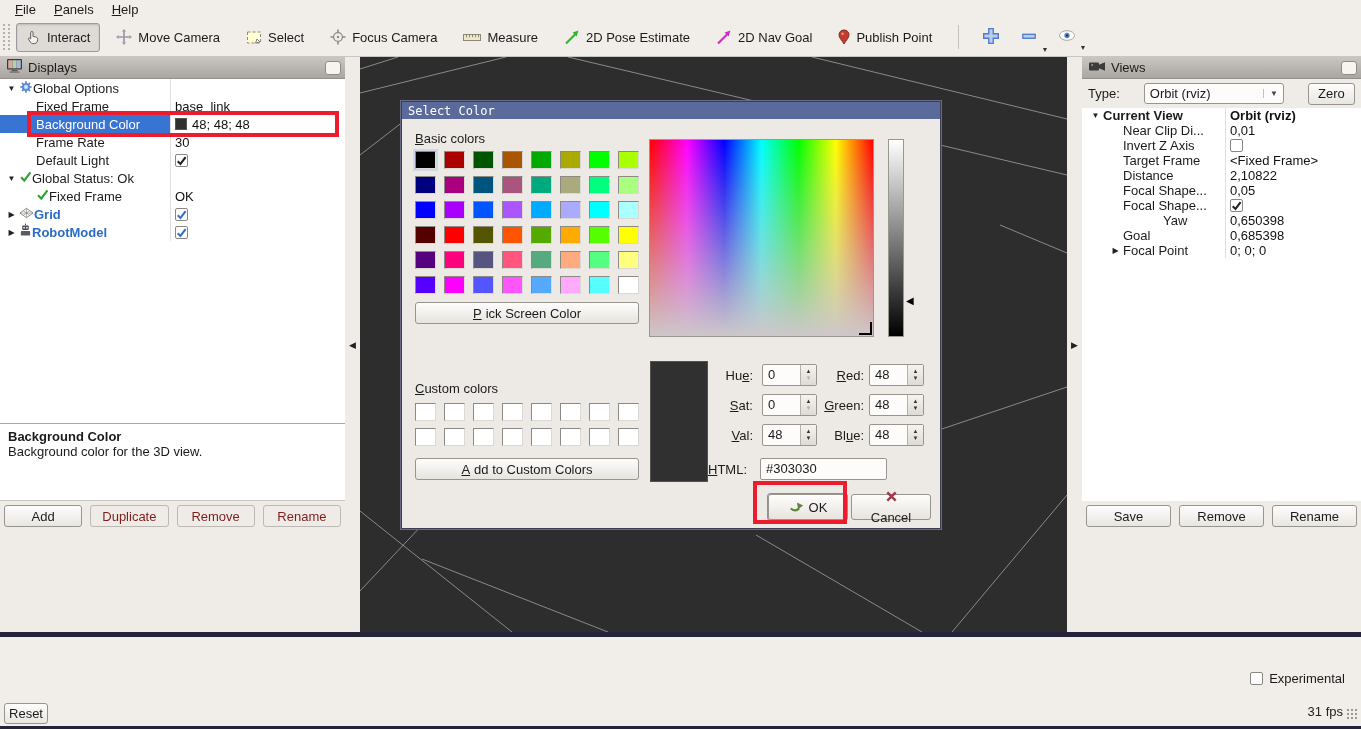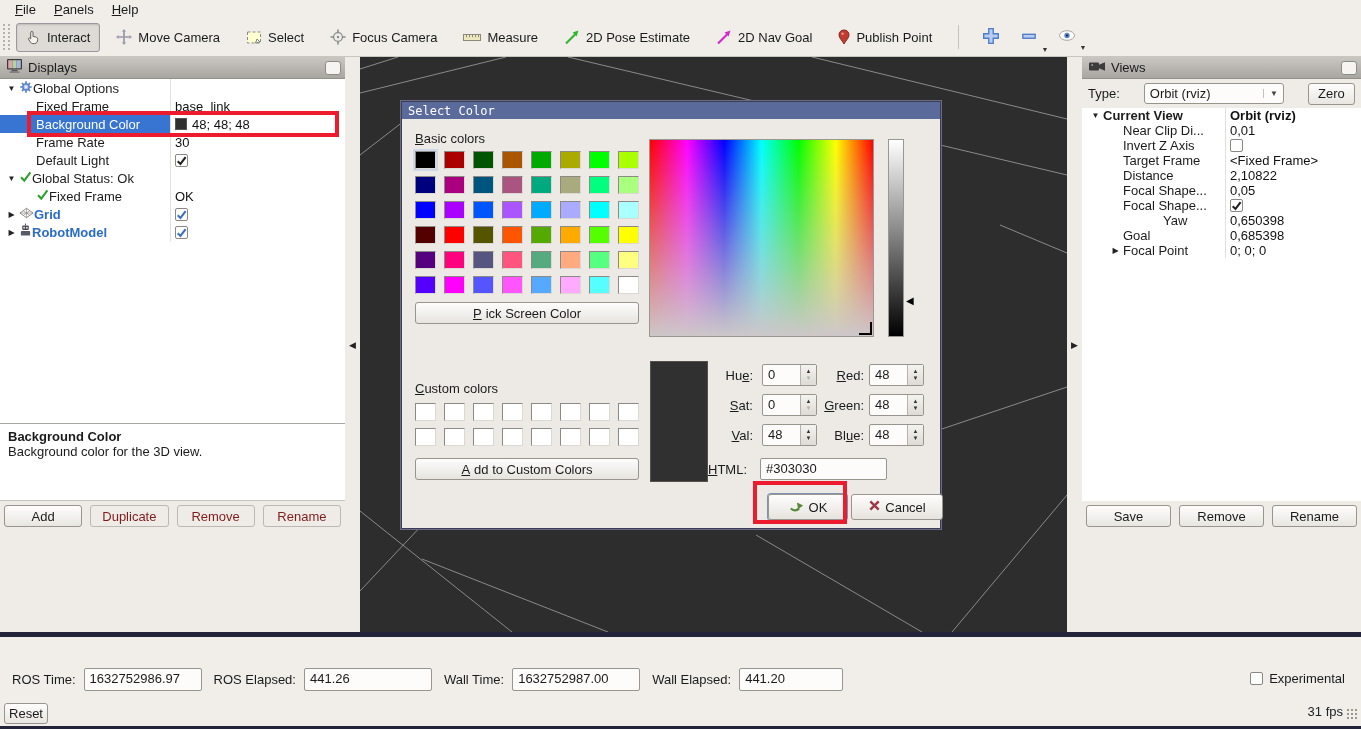--- a/index.html
+++ b/index.html
@@ -512,21 +512,21 @@
           <div class="flabel" style="left:249px;top:343px;width:96px;"><u>H</u>TML:</div>
           <div class="abs tfield" style="left:358px;top:339px;width:127px;height:22px;">#303030</div>
 
           <div class="abs dlg-btn okbtn" style="left:366px;top:375px;width:79px;height:26px;">
             <span class="ticon" id="ok-icon"><svg width="17" height="14" viewBox="0 0 18 14">
                   <path d="M3 9.5c2.5 3 6.2 2.8 8.8 0" fill="none" stroke="#59883b" stroke-width="2.4"></path>
                   <path d="M9.5 3.2L16 6.4l-5.3 4z" fill="#59883b"></path>
                 </svg></span>
             <span>OK</span>
           </div>
-          <div class="abs dlg-btn" style="left:449px;top:375px;width:92px;height:26px;">
+          <div class="abs dlg-btn" style="left:449px;top:375px;width:80px;height:26px;flex-direction:column;">
             <span class="ticon" id="cancel-icon"><svg width="13" height="13" viewBox="0 0 14 14">
                   <path d="M2.5 2.5l9 9M11.5 2.5l-9 9" stroke="#9c3a4a" stroke-width="2.6"></path>
                 </svg></span>
             <span>Cancel</span>
           </div>
         </div>
       </div>
     </div>
 
     <div class="splitter sr">▶</div>
@@ -649,30 +649,20 @@
           <div class="btn">Save</div>
           <div class="btn">Remove</div>
           <div class="btn">Rename</div>
         </div>
     </section>
   </div>
 
   <div class="hstrip"></div>
 
   <div class="timepanel">
-    <div class="time-fields" id="time-fields">
-        <span class="tf-label">ROS Time:</span>
-        <div class="tfield tf-input" style="width: 118px;">1632752986.97</div>
-        <span class="tf-label">ROS Elapsed:</span>
-        <div class="tfield tf-input" style="width: 128px;">441.26</div>
-        <span class="tf-label">Wall Time:</span>
-        <div class="tfield tf-input" style="width: 128px;">1632752987.00</div>
-        <span class="tf-label">Wall Elapsed:</span>
-        <div class="tfield tf-input" style="width: 104px;">441.20</div>
-      </div>
     <div class="experimental">
       <span class="cbx"></span>
       <span>Experimental</span>
     </div>
     <div class="btn reset-btn">Reset</div>
     <div class="fps">31 fps</div>
     <div class="grip"></div>
   </div>
   <div class="bstrip"></div>
 

